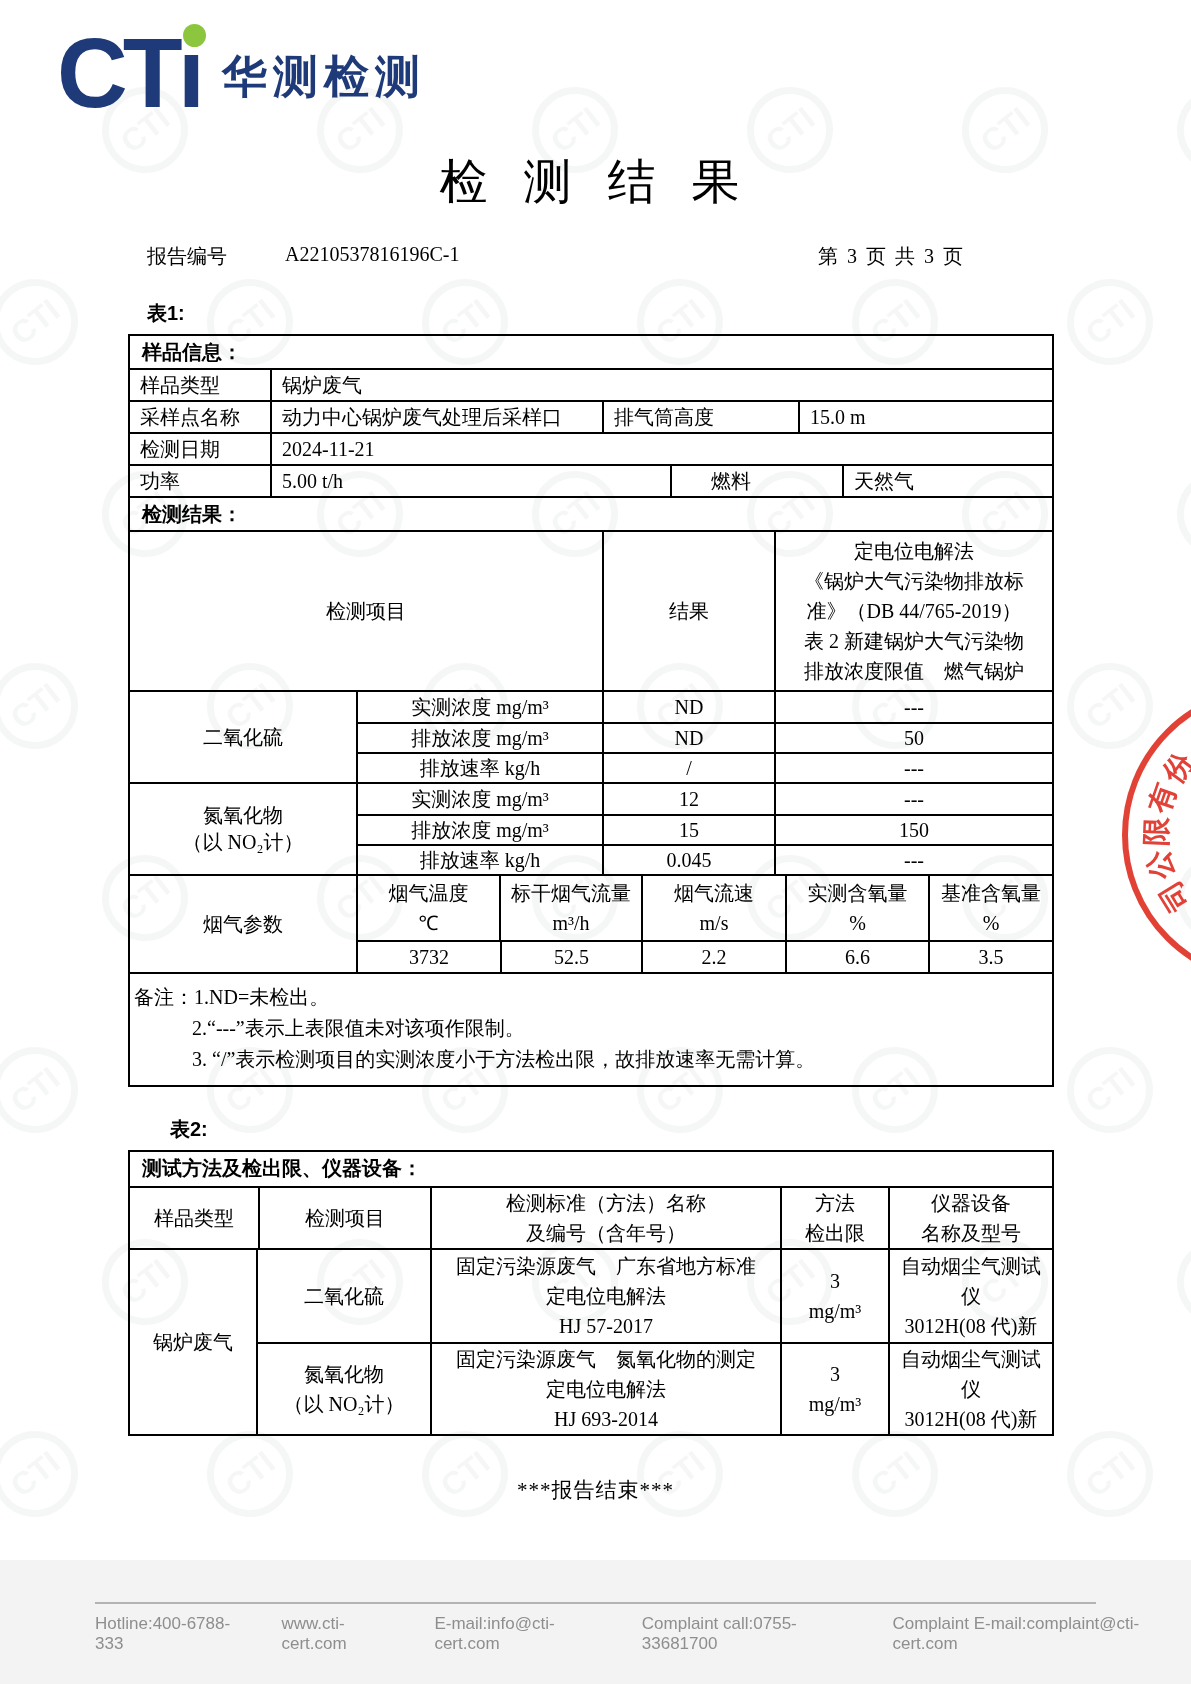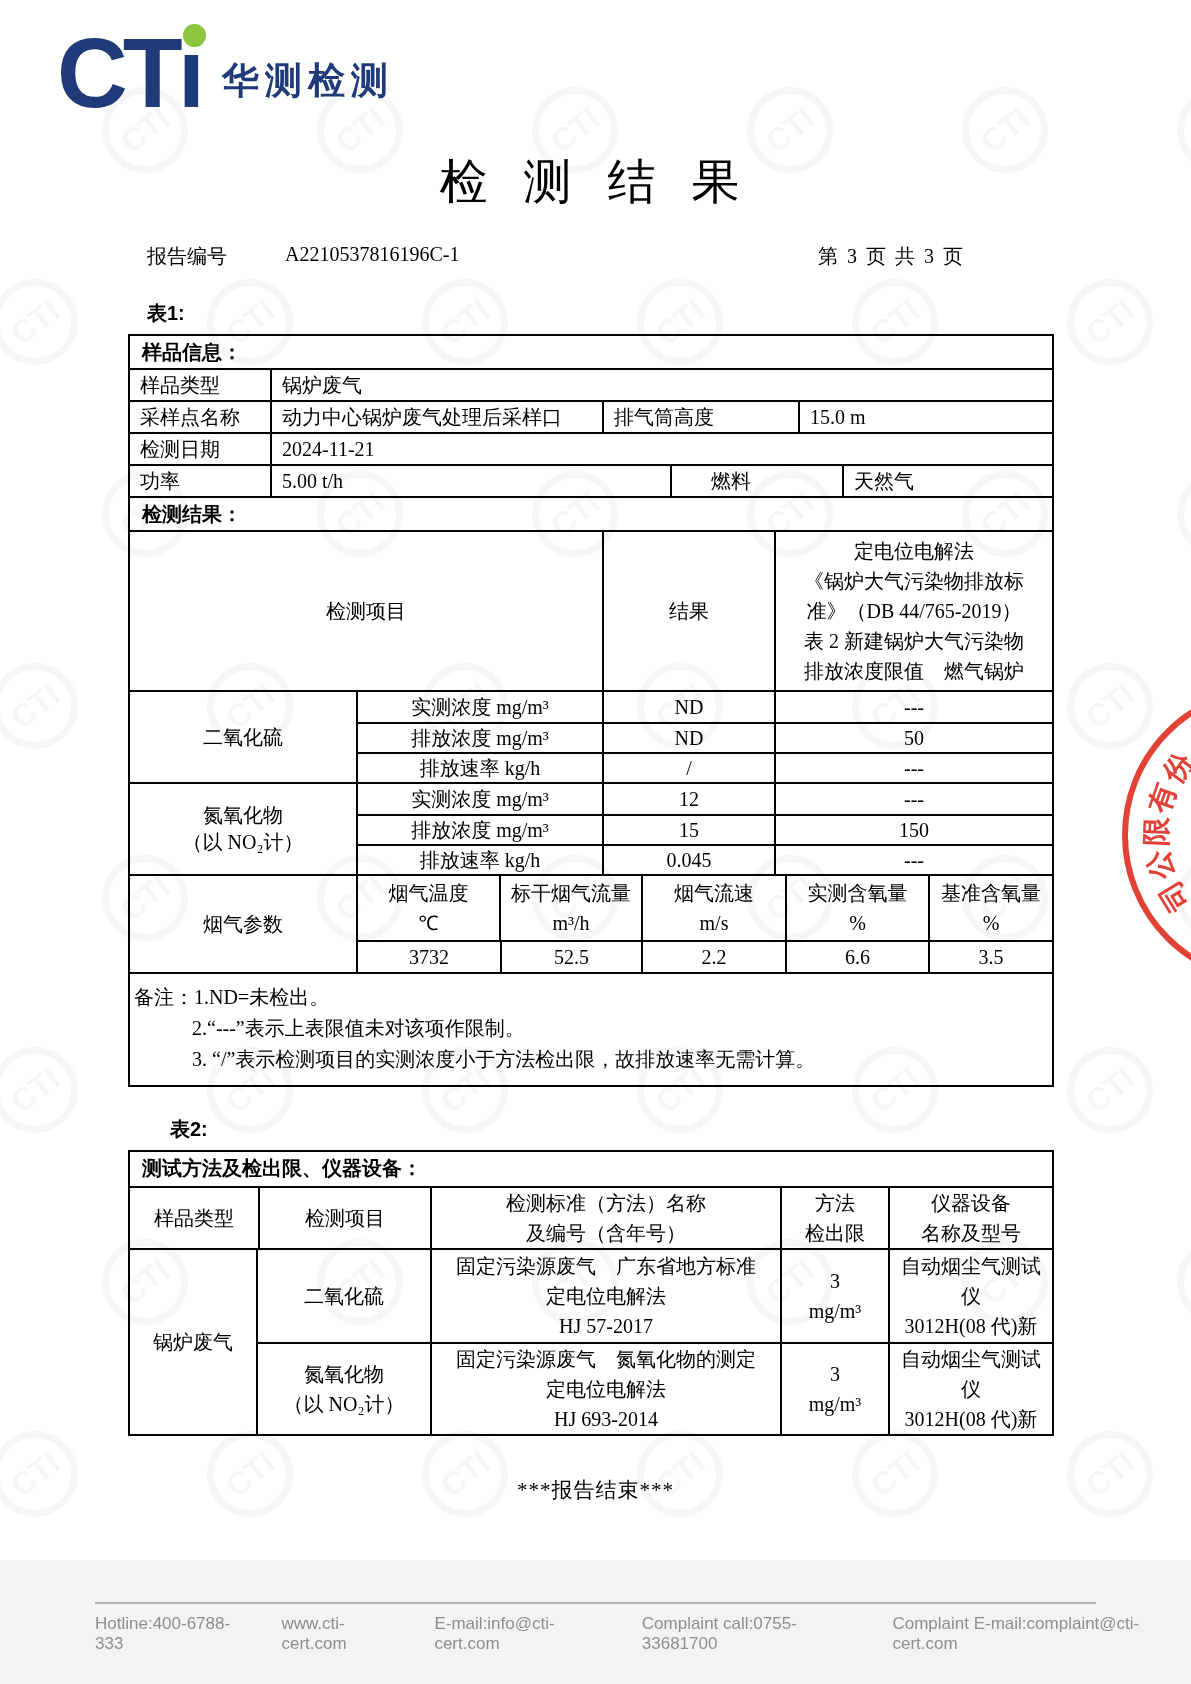--- a/index.html
+++ b/index.html
@@ -11,22 +11,22 @@
       opacity:.09;display:flex;align-items:center;justify-content:center;
       transform:rotate(-38deg);z-index:0;box-sizing:border-box;}
   .wmt{font-family:"Liberation Sans",sans-serif;font-weight:bold;font-size:32px;color:#9aa0a6;letter-spacing:0px;}
   
   .content{position:absolute;inset:0;z-index:1;}
   .logo{position:absolute;left:57px;top:30px;display:flex;align-items:flex-end;}
   .logo-cti{position:relative;font-family:"Liberation Sans",sans-serif;font-weight:bold;
             font-size:98px;line-height:86px;color:#1e3a78;letter-spacing:-5px;}
   .logo-dot{position:absolute;width:23px;height:23px;border-radius:50%;background:#8cc63e;
             left:126px;top:-6px;}
-  .logo-cn{font-size:37px;font-weight:bold;color:#1e3a78;letter-spacing:6px;margin-left:22px;
-           line-height:70px;font-family:Liberation Serif, serif;}
+  .logo-cn{font-size:45px;font-weight:bold;color:#1e3a78;letter-spacing:6px;margin-left:22px;
+           line-height:70px;font-family:Liberation Mono, monospace;}
   .doc-title{position:absolute;left:0;right:0;top:150px;text-align:center;font-size:48px;
              font-weight:normal;letter-spacing:12px;}
   .report-row{position:absolute;top:243px;left:0;right:0;font-size:20px;}
   .report-label{position:absolute;left:147px;}
   .report-no{position:absolute;left:285px;}
   .page-info{position:absolute;left:818px;letter-spacing:2px;}
   .caption{position:absolute;font-family:"Liberation Sans",sans-serif;font-weight:bold;font-size:20px;}
   
   .tbl{position:absolute;left:128px;width:926px;border:2px solid #000;box-sizing:border-box;
        font-size:20px;background:transparent;}

